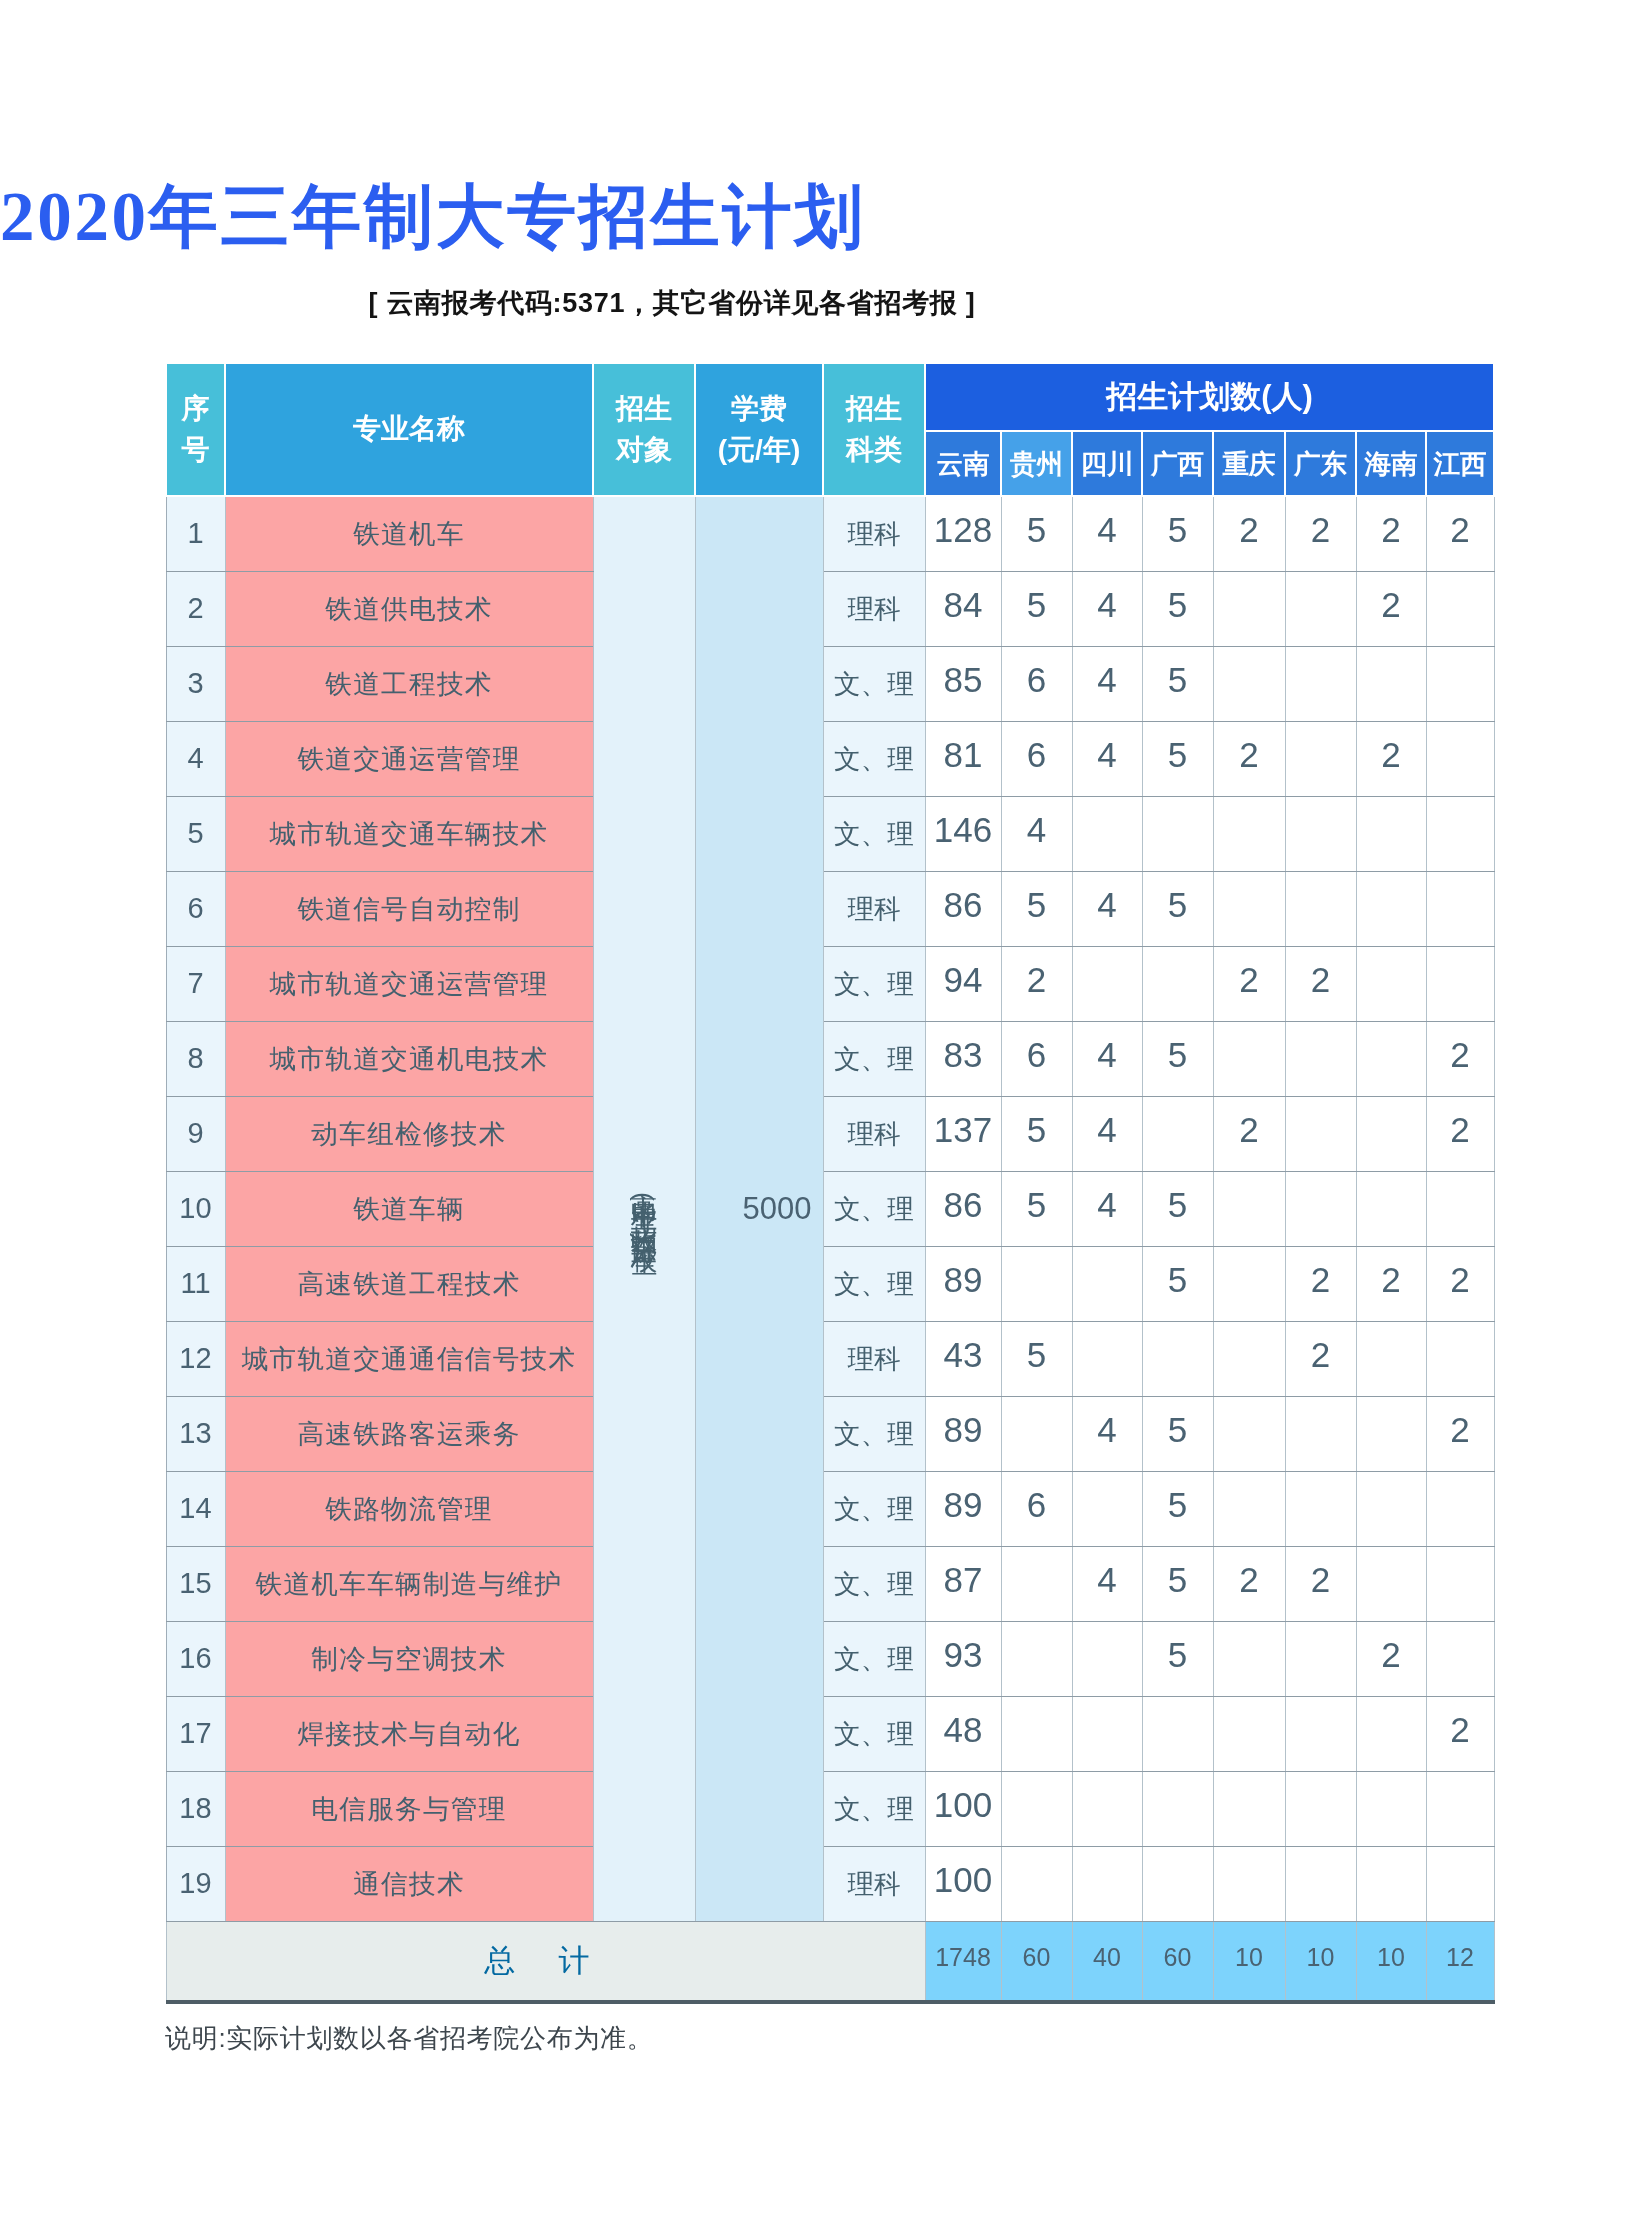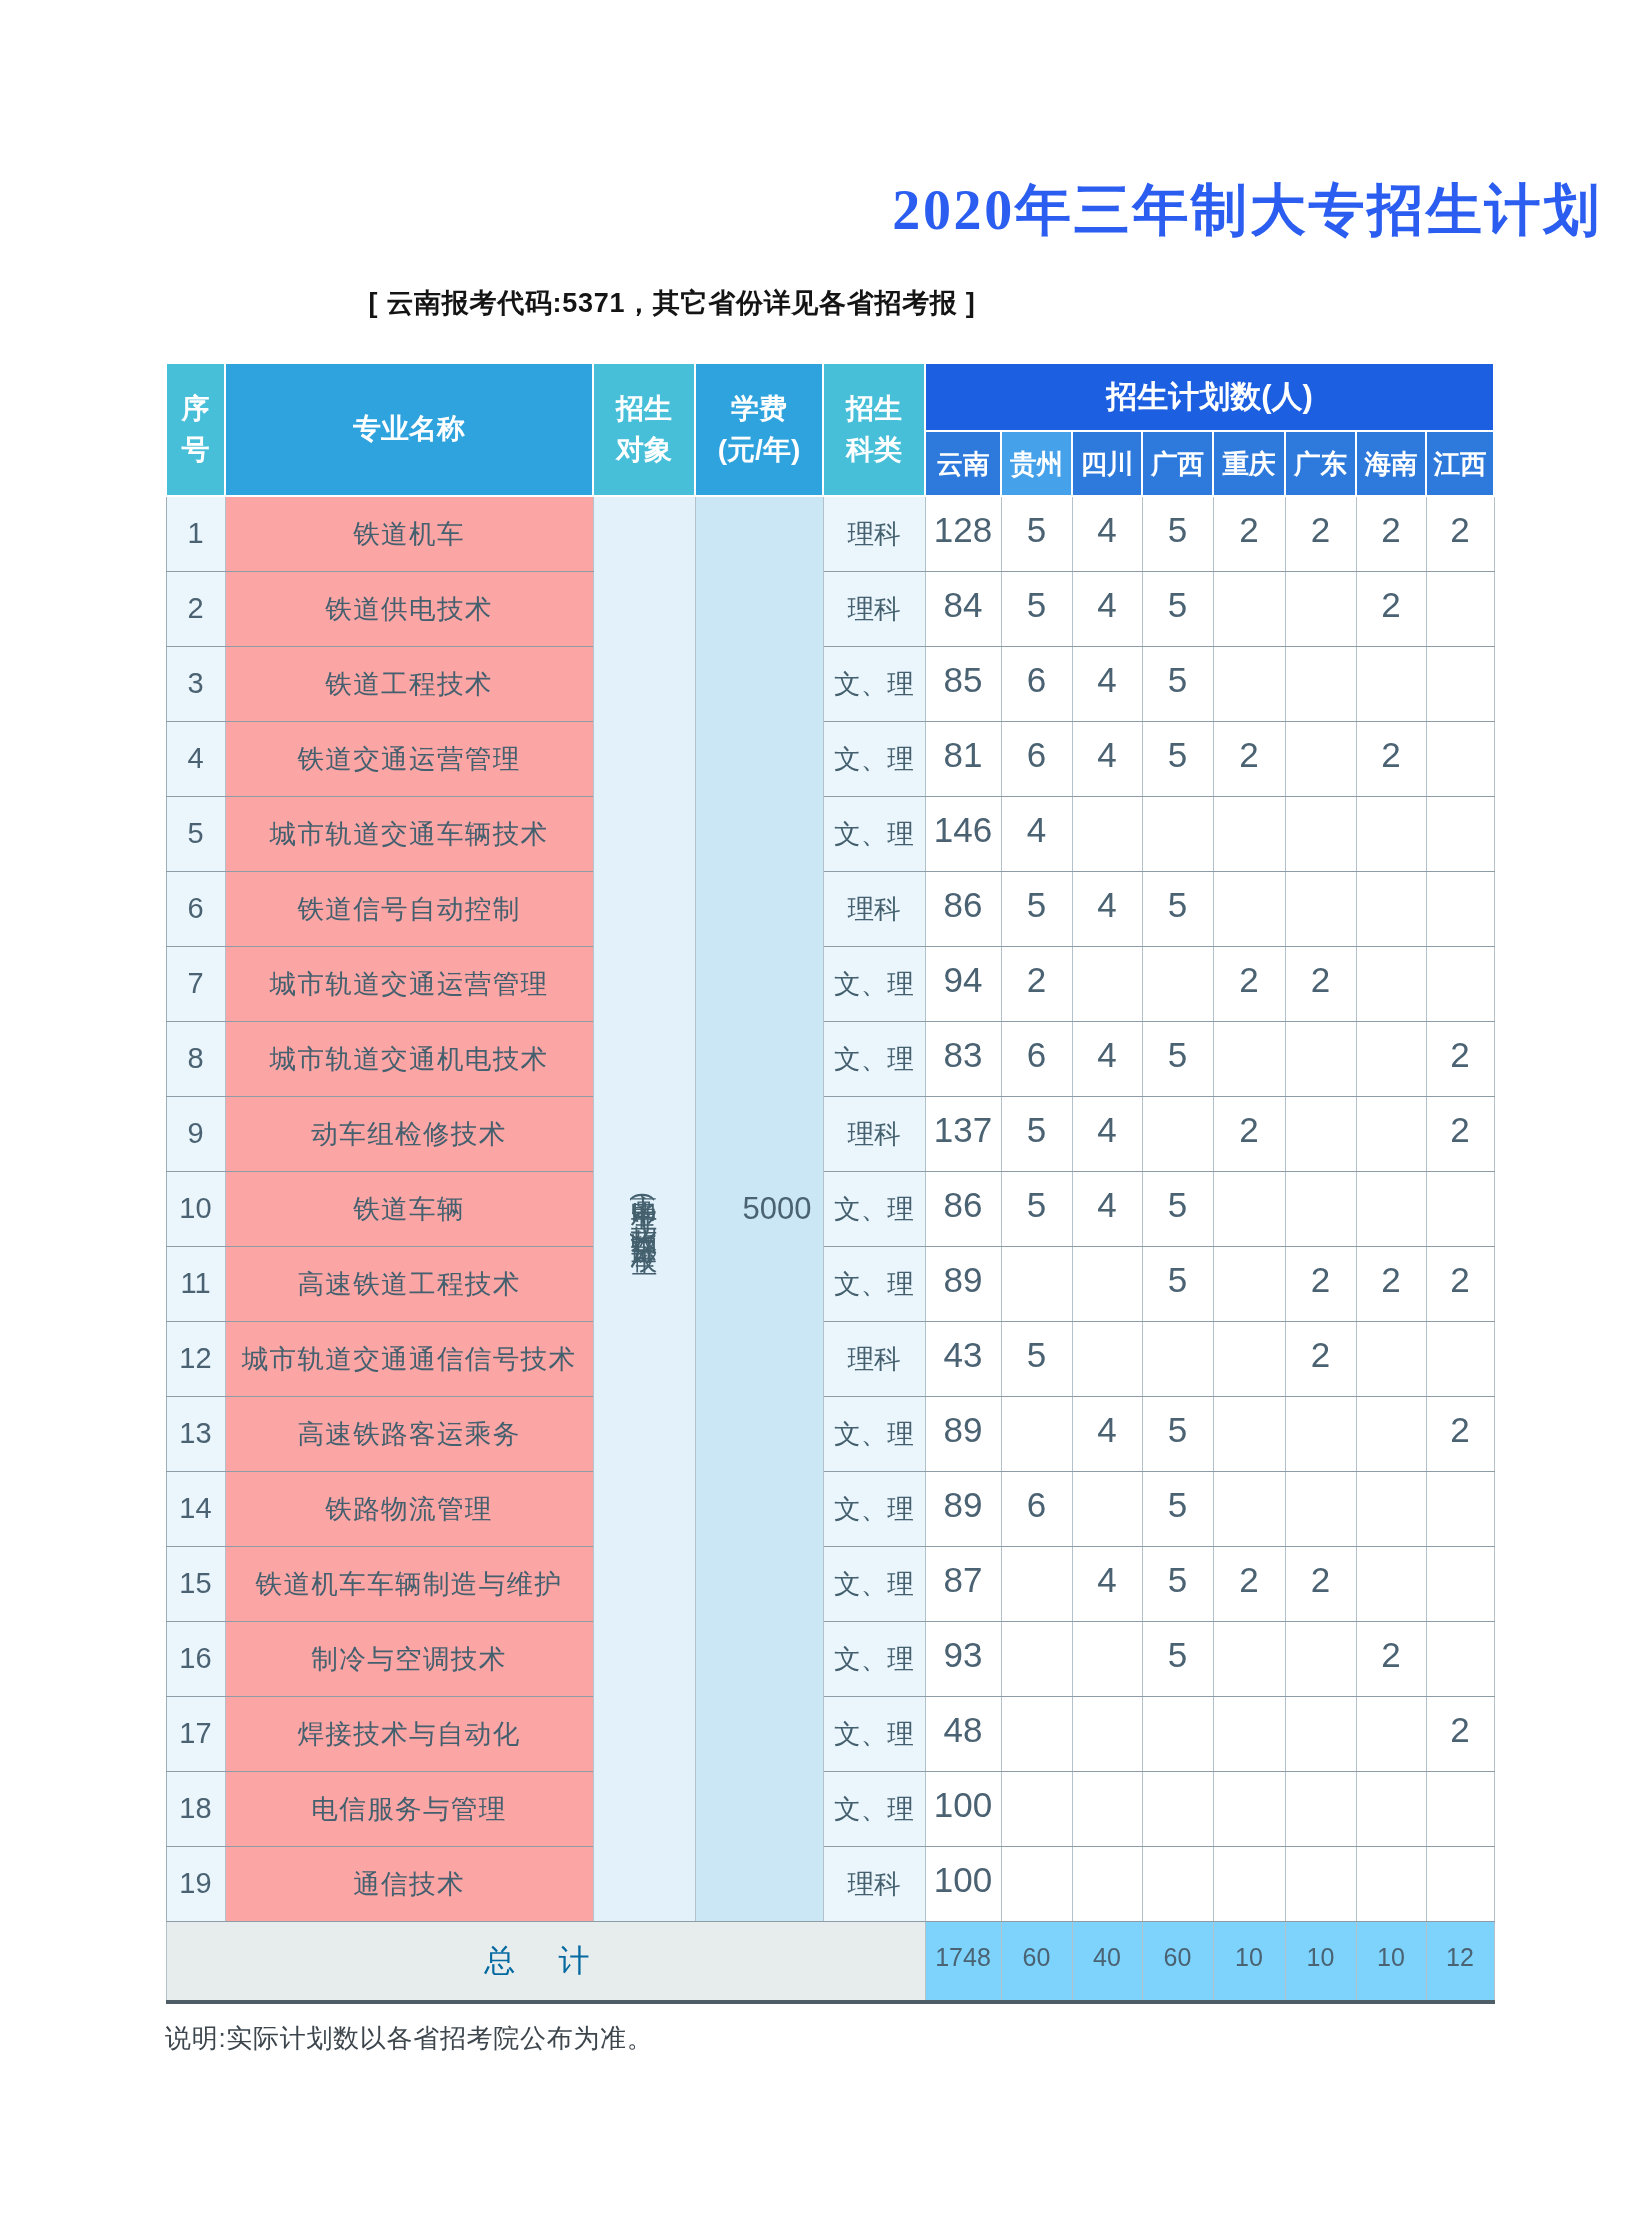--- a/index.html
+++ b/index.html
@@ -1,22 +1,22 @@
 <!DOCTYPE html>
 <html style="font-size:10.6px"><head>
 <meta charset="utf-8">
 <style>
   html,body{margin:0;padding:0;background:#ffffff;}
   #page{position:relative;width:1650px;height:2239px;background:#ffffff;overflow:hidden;
         font-family:"Liberation Sans", sans-serif;color:#4a6272;}
 
   
-  #title{position:absolute;top:178px;left:0;width:1602px;text-align:right;
+  #title{position:absolute;top:178px;left:0;width:1602px;text-align:left;
          font-family:"Liberation Serif", serif;font-weight:700;
-         font-size:56px;line-height:1.15;color:#2b5ef0;letter-spacing:2.7px;}
+         font-size:69px;line-height:1.15;color:#2b5ef0;letter-spacing:2.7px;}
   #subtitle{position:absolute;top:285px;left:0;width:1344px;text-align:center;
             font-size:27px;font-weight:700;color:#141414;letter-spacing:0.7px;}
 
   
   #tablewrap{position:absolute;left:165px;top:362px;width:1329px;}
   table{border-collapse:collapse;table-layout:fixed;width:1329px;}
   th,td{padding:0;text-align:center;vertical-align:middle;overflow:hidden;}
 
   
   thead th{color:#ffffff;font-weight:700;border:2px solid #ffffff;white-space:pre-line;}

